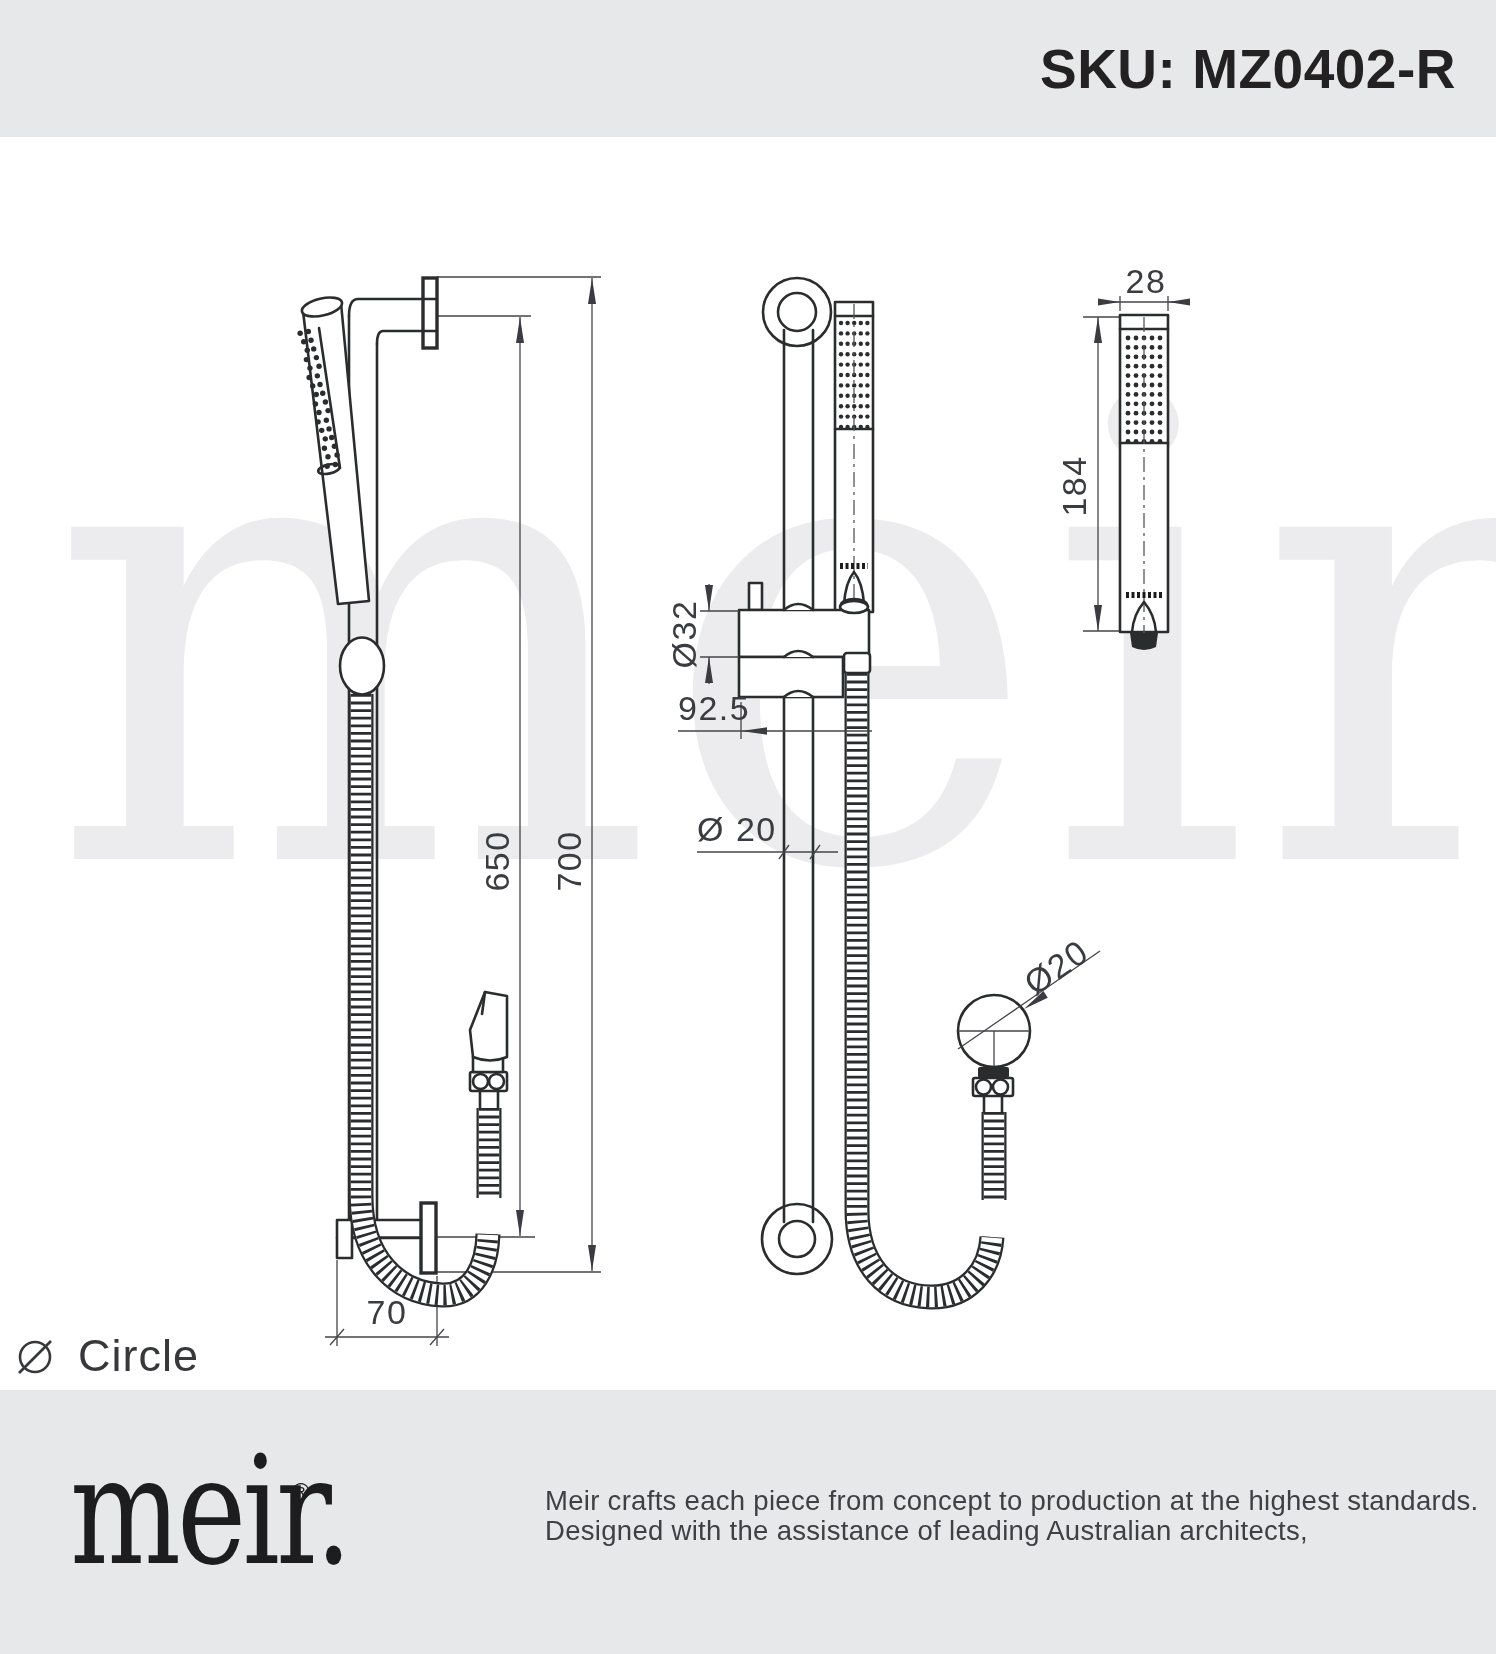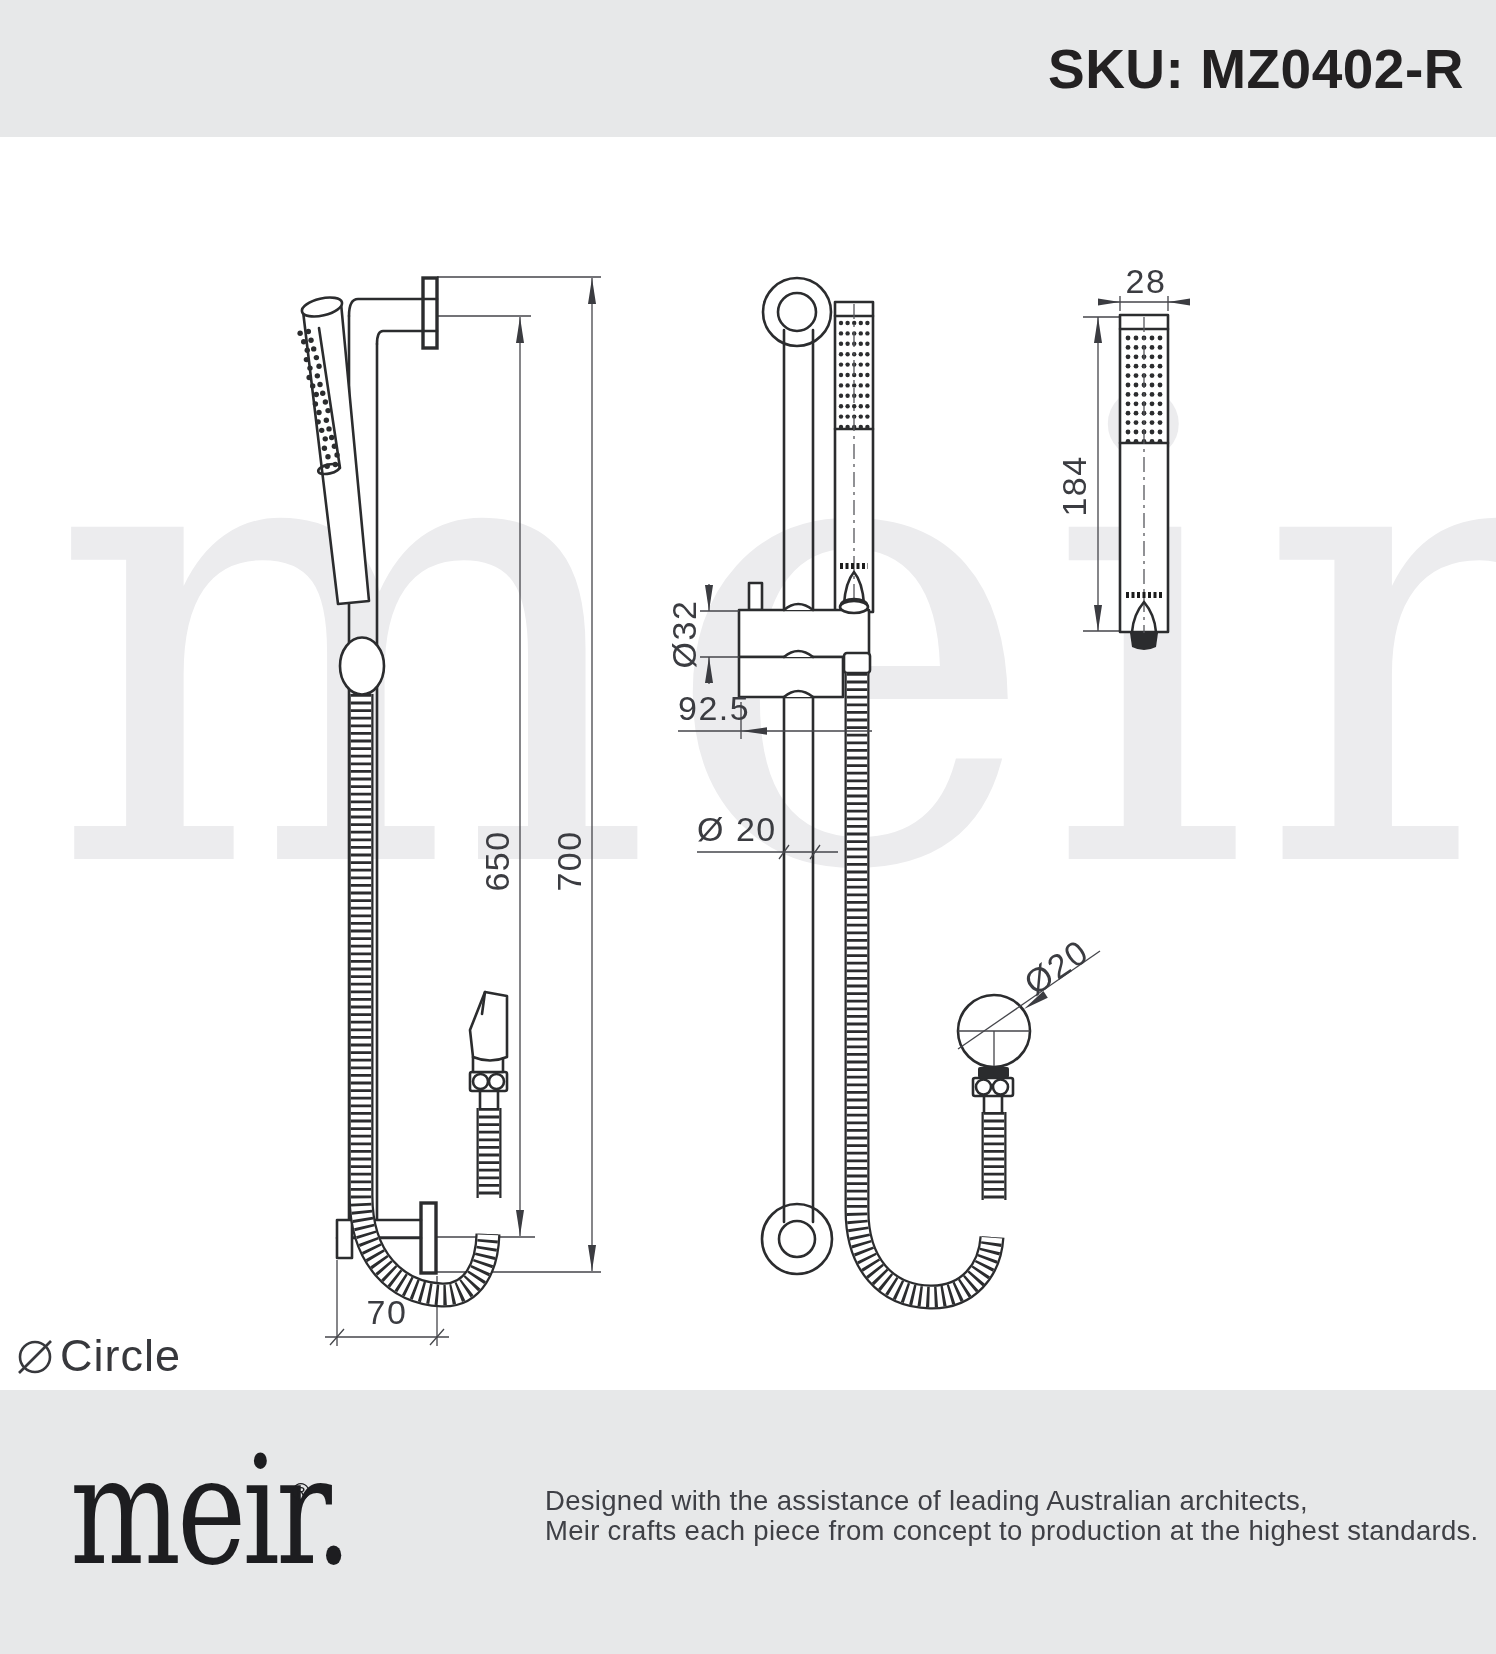--- a/index.html
+++ b/index.html
@@ -2,40 +2,40 @@
 <html><head>
 <meta charset="utf-8">
 <style>
   html,body{margin:0;padding:0;}
   body{
     width:1496px;height:1654px;position:relative;background:#ffffff;
     font-family:"Liberation Sans",sans-serif;overflow:hidden;
   }
   .band{position:absolute;left:0;width:1496px;background:#e7e8e9;}
   #header{top:0;height:137px;display:flex;align-items:center;justify-content:flex-end;z-index:3;}
-  #sku{font-weight:bold;font-size:55px;color:#232122;padding-right:32px;letter-spacing:0.5px;}
+  #sku{font-weight:bold;font-size:55px;color:#232122;padding-right:40px;letter-spacing:0.5px;}
   #watermark{
     position:absolute;left:48px;top:318px;z-index:0;
     font-family:"DejaVu Serif","Liberation Serif",serif;
     font-size:640px;line-height:1;letter-spacing:6px;color:#ececee;
     user-select:none;white-space:nowrap;
   }
   #drawing{position:absolute;left:0;top:0;z-index:1;}
   .obj{stroke:#2b2c2e;stroke-width:2.6;fill:none;stroke-linejoin:round;stroke-linecap:round;}
   .objb{stroke:#2b2c2e;stroke-width:3.4;fill:none;stroke-linejoin:miter;}
   .fillw{fill:#ffffff;}
   .filld{fill:#2b2c2e;stroke:none;}
   .dim{stroke:#45464b;stroke-width:1.3;fill:none;}
   .dimarrow{fill:#3b3c41;stroke:none;}
   .dimtxt{fill:#3b3c41;font-family:"Liberation Sans",sans-serif;font-size:34px;letter-spacing:1.5px;}
   .cl{stroke:#56575c;stroke-width:1.3;fill:none;stroke-dasharray:15 5 3 5;}
   .hose-outer{stroke:#2b2c2e;stroke-width:25;fill:none;stroke-linecap:butt;}
   .hose-inner{stroke:#ffffff;stroke-width:20.5;fill:none;stroke-linecap:butt;}
   .hose-ribs{stroke:#2b2c2e;stroke-width:20.5;fill:none;stroke-linecap:butt;stroke-dasharray:2.8 4.8;}
-  #legend{position:absolute;left:14px;top:1330px;z-index:2;display:flex;align-items:center;gap:4px;color:#37383c;}
+  #legend{position:absolute;left:14px;top:1330px;z-index:2;display:flex;align-items:center;gap:22px;color:#37383c;}
   #legend .lbl{font-size:45px;letter-spacing:1px;}
   #footer{top:1390px;height:264px;z-index:3;}
   #footer-logo{
     position:absolute;left:70px;top:46px;color:#1d1d20;
     font-family:"DejaVu Serif","Liberation Serif",serif;font-size:150px;line-height:1;
     letter-spacing:-5px;transform:scaleX(.78);transform-origin:0 0;white-space:nowrap;
   }
   #footer-reg{position:absolute;left:292px;top:88px;font-size:24px;color:#1d1d20;}
   #footer-text{position:absolute;left:545px;top:96px;font-size:27.5px;line-height:29.5px;color:#3f4046;letter-spacing:0.3px;}
 </style>
@@ -361,16 +361,16 @@
     <circle cx="21" cy="22" r="15" stroke="#37383c" stroke-width="2.6" fill="none"></circle>
     <line x1="5" y1="38" x2="37" y2="6" stroke="#37383c" stroke-width="2.6"></line>
   </svg>
   <span class="lbl">Circle</span>
 </div>
 
 <div class="band" id="footer">
   <div id="footer-logo">meir.</div>
   <div id="footer-reg">®</div>
   <div id="footer-text">
+    <div>Meir crafts each piece from concept to production at the highest standards.</div>
     <div>Designed with the assistance of leading Australian architects,</div>
-    <div>Meir crafts each piece from concept to production at the highest standards.</div>
   </div>
 </div>
 
 </body></html>

